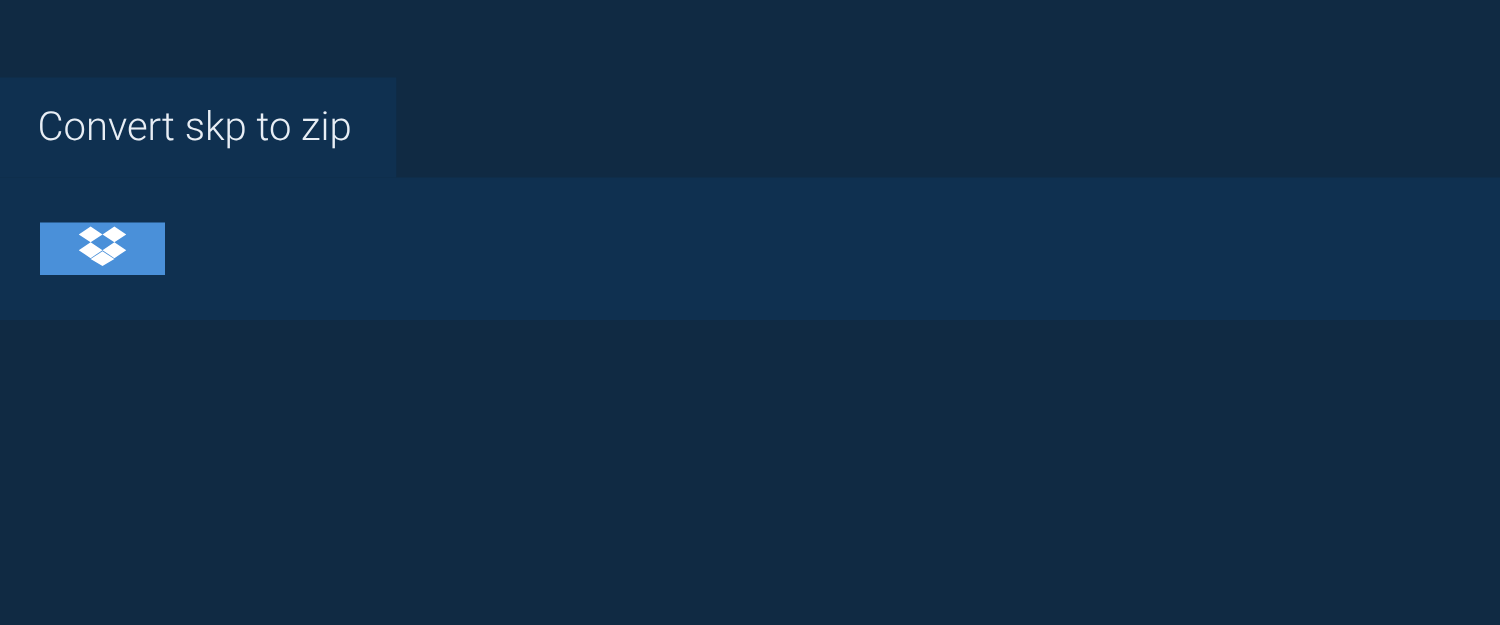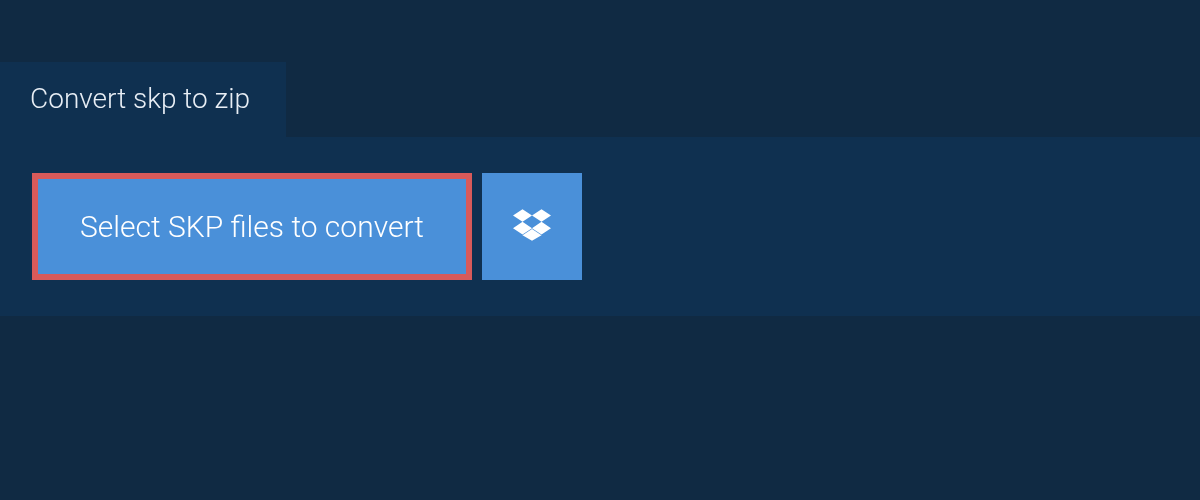--- a/index.html
+++ b/index.html
@@ -16,21 +16,21 @@
     }
     .page-wrapper {
       padding-top: 62px;
     }
     .tab-container {
       display: flex;
     }
     .tab {
       background: #0f3050;
       color: #e8eef5;
-      font-size: 28px;
+      font-size: 32px;
       font-weight: 300;
       padding: 20px 36px 22px 30px;
       display: inline-block;
     }
     .content-panel {
       background: #0f3050;
       padding: 36px 0 36px 32px;
       width: 100%;
     }
     .button-row {
@@ -68,23 +68,20 @@
 <body>
 
 <div class="page-wrapper">
   <div class="tab-container">
     <div class="tab">
       <span>Convert skp to zip</span>
     </div>
   </div>
   <div class="content-panel">
     <div class="button-row">
-      <div class="select-button">
-        <span>Select SKP files to convert</span>
-      </div>
       <div class="dropbox-button">
         <span>
           <svg viewBox="0 0 24 24">
             <path d="M6 2L0 6l6 4-6 4 6 4 6-4 6 4 6-4-6-4 6-4-6-4-6 4-6-4zm6 4l6 4-6 4-6-4 6-4zm-6 12.5l6-4 6 4-6 3.5-6-3.5z"></path>
           </svg>
         </span>
       </div>
     </div>
   </div>
 </div>

